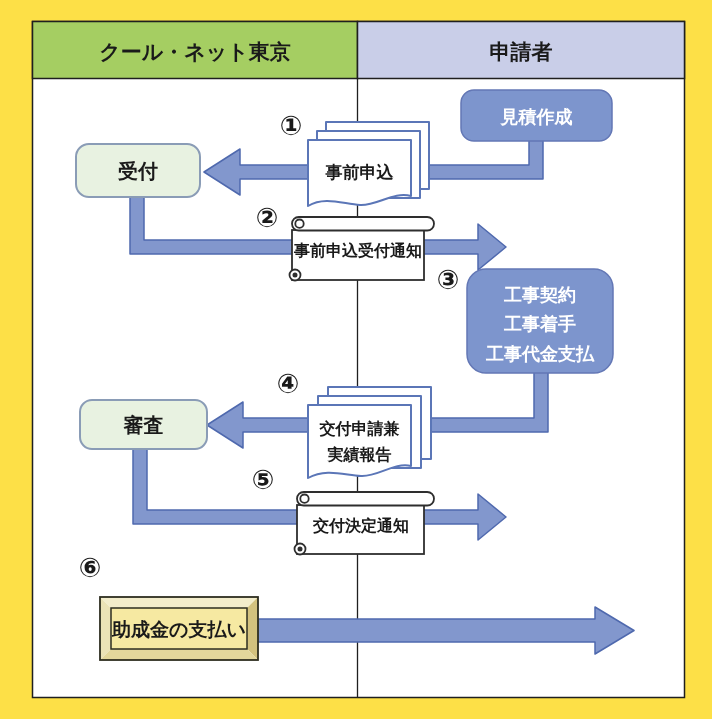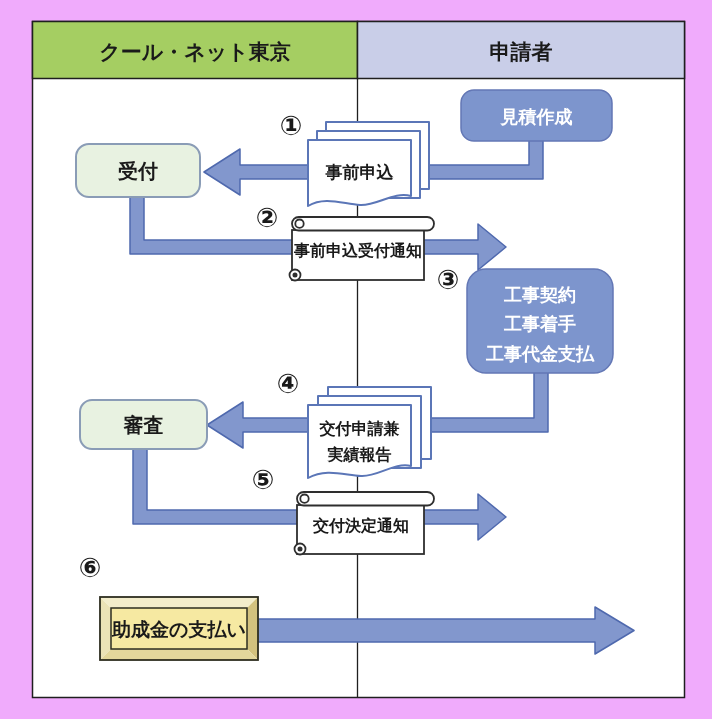--- a/index.html
+++ b/index.html
@@ -1,16 +1,16 @@
 <!DOCTYPE html>
 <html><head>
 <meta charset="utf-8">
 <style>
   html,body{margin:0;padding:0;background:#ffffff;}
-  .page{position:relative;width:712px;height:719px;background:#f0abfc;overflow:hidden;text-align:right;}
+  .page{position:relative;width:712px;height:719px;background:#fde047;overflow:hidden;text-align:right;}
   svg{display:block;}
   text{
     font-family:"Liberation Sans","DejaVu Sans",sans-serif;
     font-weight:bold;
     fill:#1a1a1a;
   }
   .hdr-label{font-size:21px;}
   .node-label{font-size:17px;}
   .node-label-sm{font-size:16px;}
   .box-label{font-size:20px;}

